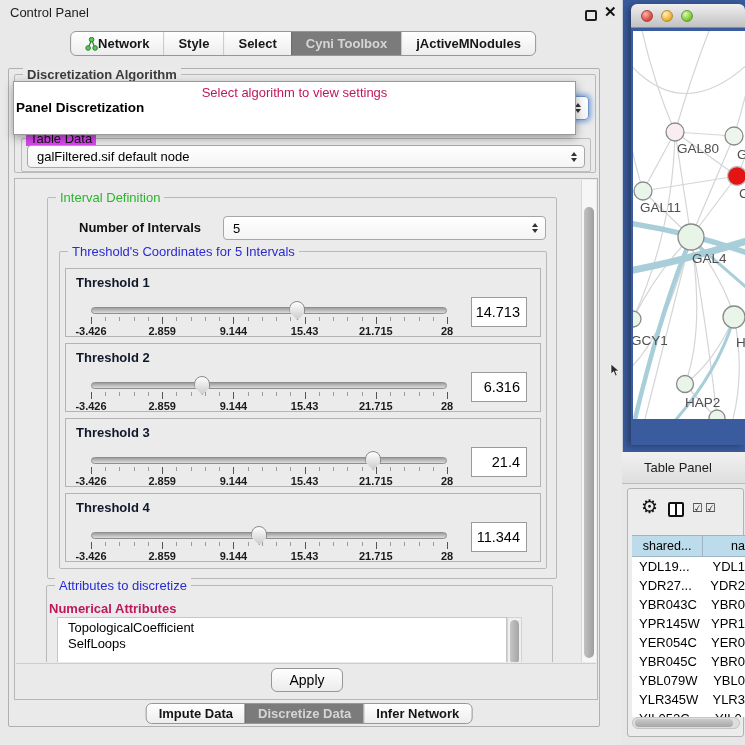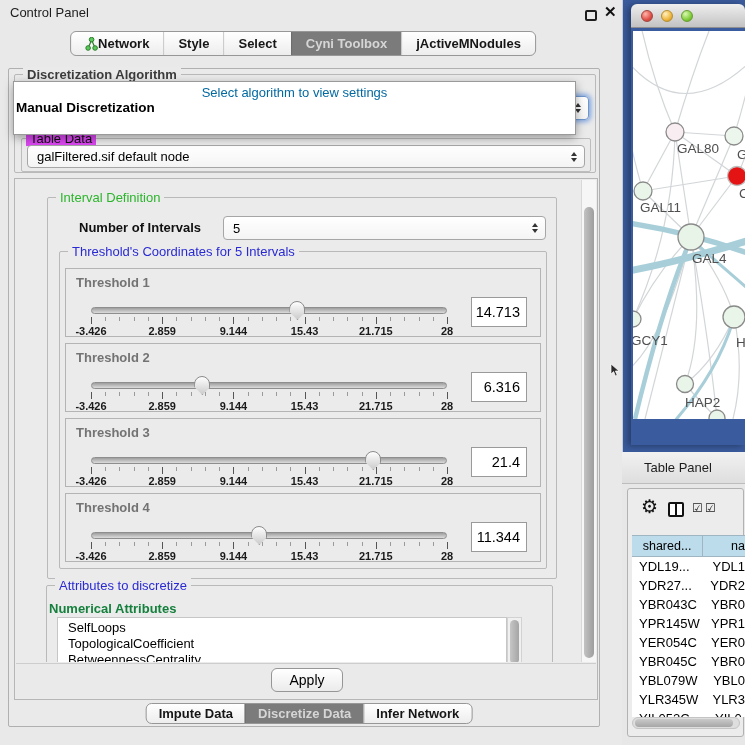--- a/index.html
+++ b/index.html
@@ -30,40 +30,40 @@
   .gtitle.black{color:#111;background:#d946ef;}
 
   .combo{position:absolute;background:linear-gradient(#ffffff,#f4f4f4);border:1px solid #a6a6a6;border-radius:4px;font-size:13px;display:flex;align-items:center;padding:0 9px;color:#000;}
   .stepper{position:absolute;right:7px;top:50%;transform:translateY(-50%);display:flex;flex-direction:column;gap:2px;}
   .stepper i{width:0;height:0;border-left:3.5px solid transparent;border-right:3.5px solid transparent;}
   .stepper .up{border-bottom:4px solid #333;}
   .stepper .dn{border-top:4px solid #333;}
   .combo.focused{border:1px solid #6f96cc;box-shadow:0 0 5px 2px rgba(90,140,220,.75);}
 
   .popup{position:absolute;left:13px;top:81px;width:563px;height:54px;background:#fff;border:1px solid #9a9a9a;box-shadow:0 3px 9px rgba(0,0,0,.35);z-index:10;}
-  .popup .ph{text-align:center;color:#0369a1;font-size:13px;padding-top:3px;height:17px;}
+  .popup .ph{text-align:center;color:#be185d;font-size:13px;padding-top:3px;height:17px;}
   .popup .it{font-size:13.5px;padding:1px 2px;color:#000;white-space:nowrap;}
   .popup .it.b{font-weight:700;}
 
   .panelB{position:absolute;left:14px;top:178px;width:584px;height:522px;border:1px solid #b6b6b6;background:#ebebeb;}
   .scrollContent{position:absolute;left:1px;top:1px;right:16px;bottom:37px;overflow:hidden;}
   .noi-label{position:absolute;left:63px;top:40px;font-size:13px;font-weight:700;color:#111;}
 
   .thr{position:absolute;left:49px;width:476px;height:69px;border:1px solid #b4b4b4;background:#ebebeb;}
-  .thrlbl{position:absolute;left:10px;top:6px;font-weight:700;font-size:13px;color:#737373;}
+  .thrlbl{position:absolute;left:10px;top:6px;font-weight:700;font-size:13px;color:#0f172a;}
   .track{position:absolute;left:25px;top:38px;width:356px;height:7px;background:linear-gradient(#9e9e9e,#dcdcdc);border:1px solid #8e8e8e;border-radius:4px;}
   .thumb{position:absolute;top:-7px;width:16px;height:19px;background:linear-gradient(#fefefe,#cccccc);border:1px solid #8a8a8a;border-radius:8px 8px 3px 3px;clip-path:polygon(0 0,100% 0,100% 58%,50% 100%,0 58%);}
   .ticks{position:absolute;left:25px;top:48px;width:356px;height:8px;}
   .tick{position:absolute;width:1px;height:4px;background:#9a9a9a;top:0;}
   .tick.major{height:7px;background:#555;}
   .scale{position:absolute;left:25px;top:56px;width:356px;height:12px;font-size:11px;font-weight:700;color:#1a1a1a;}
   .scale span{position:absolute;transform:translateX(-50%);white-space:nowrap;}
   .thr-value{position:absolute;left:405px;top:28px;width:56px;height:30px;border:1px solid #9a9a9a;background:#fff;font-size:14.5px;text-align:right;padding:0 6px 0 0;color:#000;font-family:"Liberation Sans",sans-serif;}
 
-  .attr-sub{position:absolute;left:33px;top:421px;font-size:13px;font-weight:700;color:#15803d;}
+  .attr-sub{position:absolute;left:33px;top:421px;font-size:13px;font-weight:700;color:#be185d;}
   .attrlist{position:absolute;left:41px;top:437px;width:450px;height:62px;background:#fff;border:1px solid #c6c6c6;font-size:13px;padding:2px 0 0 10px;line-height:16px;color:#000;}
   .alsb{position:absolute;left:491px;top:437px;width:15px;height:62px;background:#f0f0f0;border:1px solid #d2d2d2;}
   .alsb .th{position:absolute;left:2px;top:2px;width:9px;height:44px;background:linear-gradient(90deg,#c6c6c6,#a5a5a5);border-radius:5px;}
 
   .vsb{position:absolute;top:1px;right:1px;width:15px;bottom:37px;background:#f6f6f6;border-left:1px solid #d8d8d8;}
   .vsb .th{position:absolute;left:2px;width:10px;top:27px;bottom:4px;background:linear-gradient(90deg,#c2c2c2,#9e9e9e);border-radius:6px;}
 
   .applyRow{position:absolute;left:1px;right:1px;bottom:1px;height:35px;background:#eaeaea;border-top:1px solid #cdcdcd;}
   .applyBtn{position:absolute;left:255px;top:4px;width:72px;height:24px;background:linear-gradient(#ffffff,#ebebeb);border:1px solid #969696;border-radius:6px;font-size:14px;color:#000;text-align:center;line-height:22px;cursor:default;}
 
@@ -148,21 +148,21 @@
           <span class="stepper">
               <i class="up"></i>
               <i class="dn"></i>
             </span>
         </div>
       </div>
     </div>
 
     <div class="popup">
       <div class="ph">Select algorithm to view settings</div>
-      <div class="it b">Manual Discretization</div>
+      <div class="it b">Panel Discretization</div>
     </div>
 
     <div class="panelB">
       <div class="scrollContent">
 
         <div class="group" style="left:31px;top:17px;width:510px;height:382px;">
           <span class="gtitle green">Interval Definition</span>
         </div>
         <div class="noi-label">Number of Intervals</div>
         <div class="combo" style="left:207px;top:36px;width:323px;height:24px;">
@@ -348,23 +348,22 @@
               <span style="left: 100%;">28</span>
             </div>
           <input class="thr-value" value="11.344" style="">
         </div>
 
         <div class="group" style="left:30px;top:405px;width:507px;height:95px;">
           <span class="gtitle blue" style="background:#ebebeb;">Attributes to discretize</span>
         </div>
         <div class="attr-sub">Numerical Attributes</div>
         <div class="attrlist" id="attrlist">
+            <div>TopologicalCoefficient</div>
             <div>SelfLoops</div>
-            <div>TopologicalCoefficient</div>
-            <div>BetweennessCentrality</div>
           </div>
         <div class="alsb">
             <div class="th"></div>
           </div>
       </div>
 
       <div class="vsb">
           <div class="th"></div>
         </div>
 

